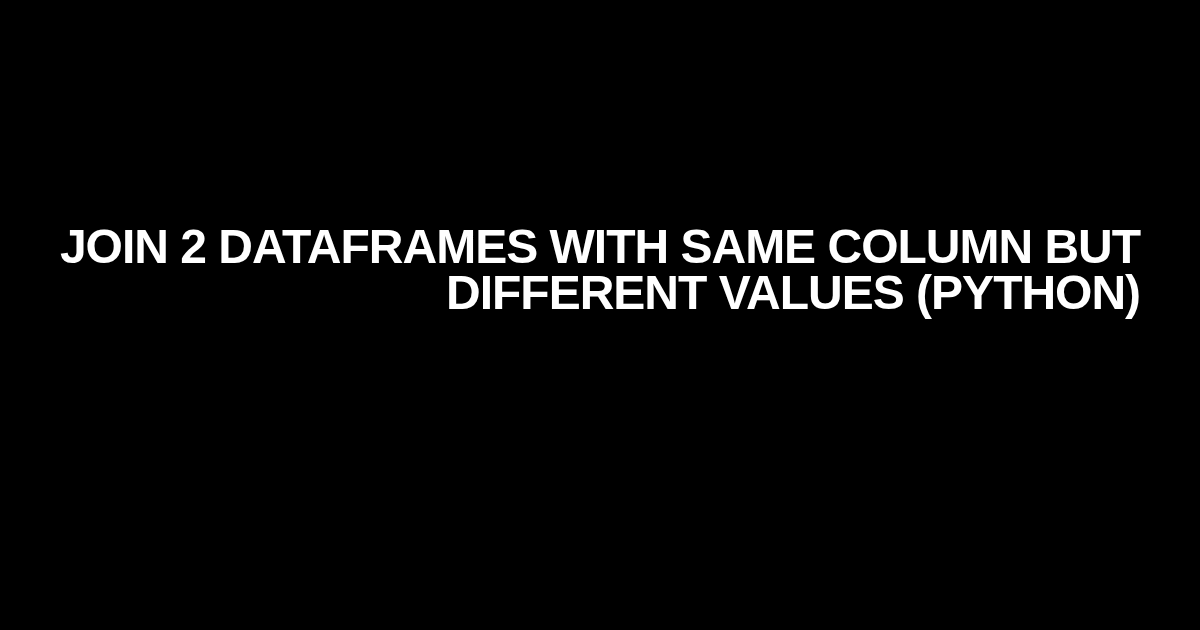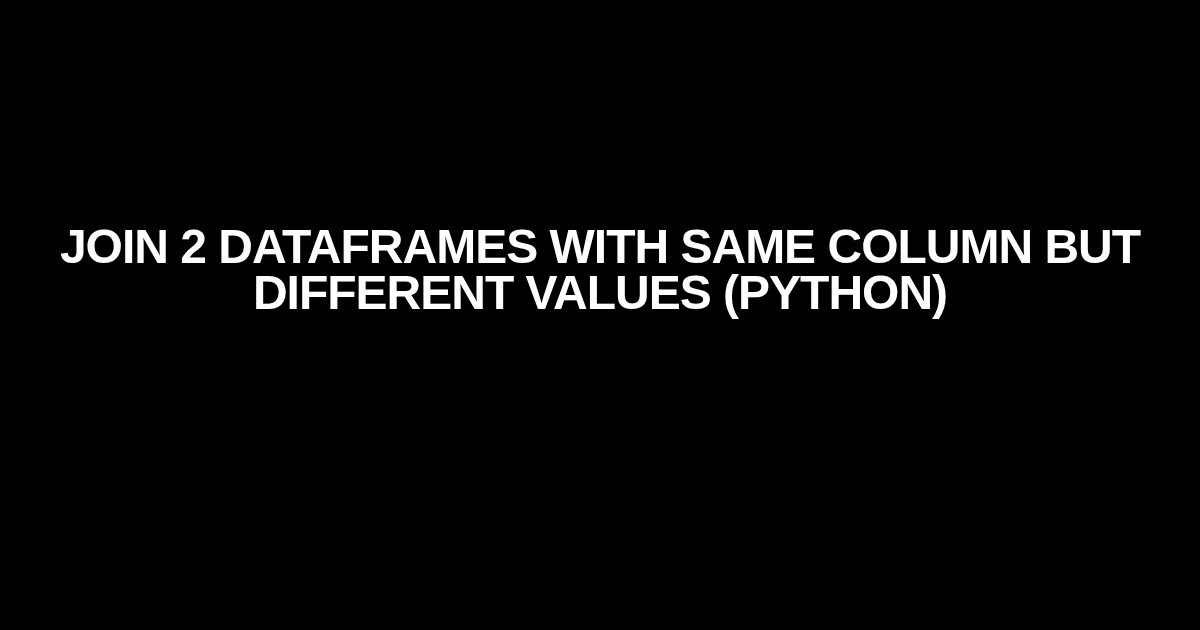--- a/index.html
+++ b/index.html
@@ -11,21 +11,21 @@
       width: 1200px;
       height: 630px;
       background-color: #000000;
       display: flex;
       align-items: center;
       justify-content: center;
       font-family: 'Arial Black', 'Helvetica', sans-serif;
       overflow: hidden;
     }
     .title-container {
-      text-align: center;
+      text-align: right;
       padding: 0 40px;
       margin-top: -90px;
     }
     .title-text {
       color: #ffffff;
       font-size: 48px;
       font-weight: 900;
       text-transform: uppercase;
       letter-spacing: -1px;
       line-height: 0.95;

